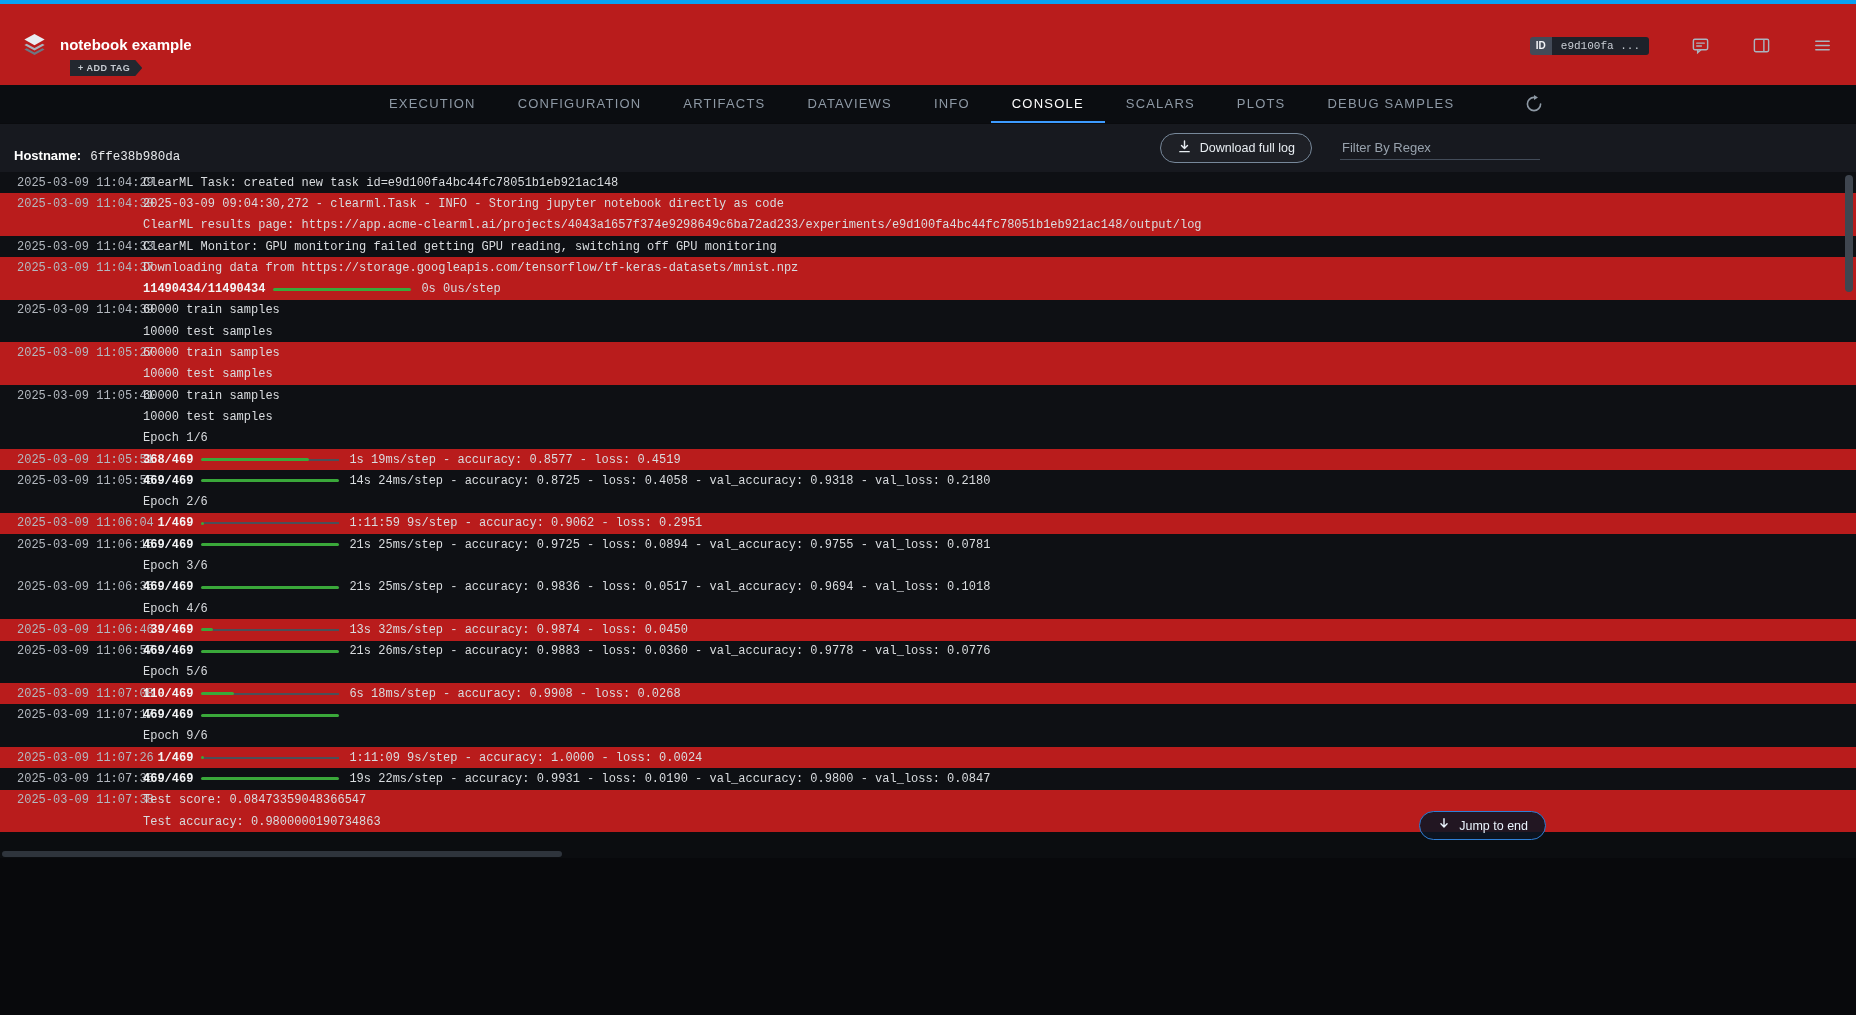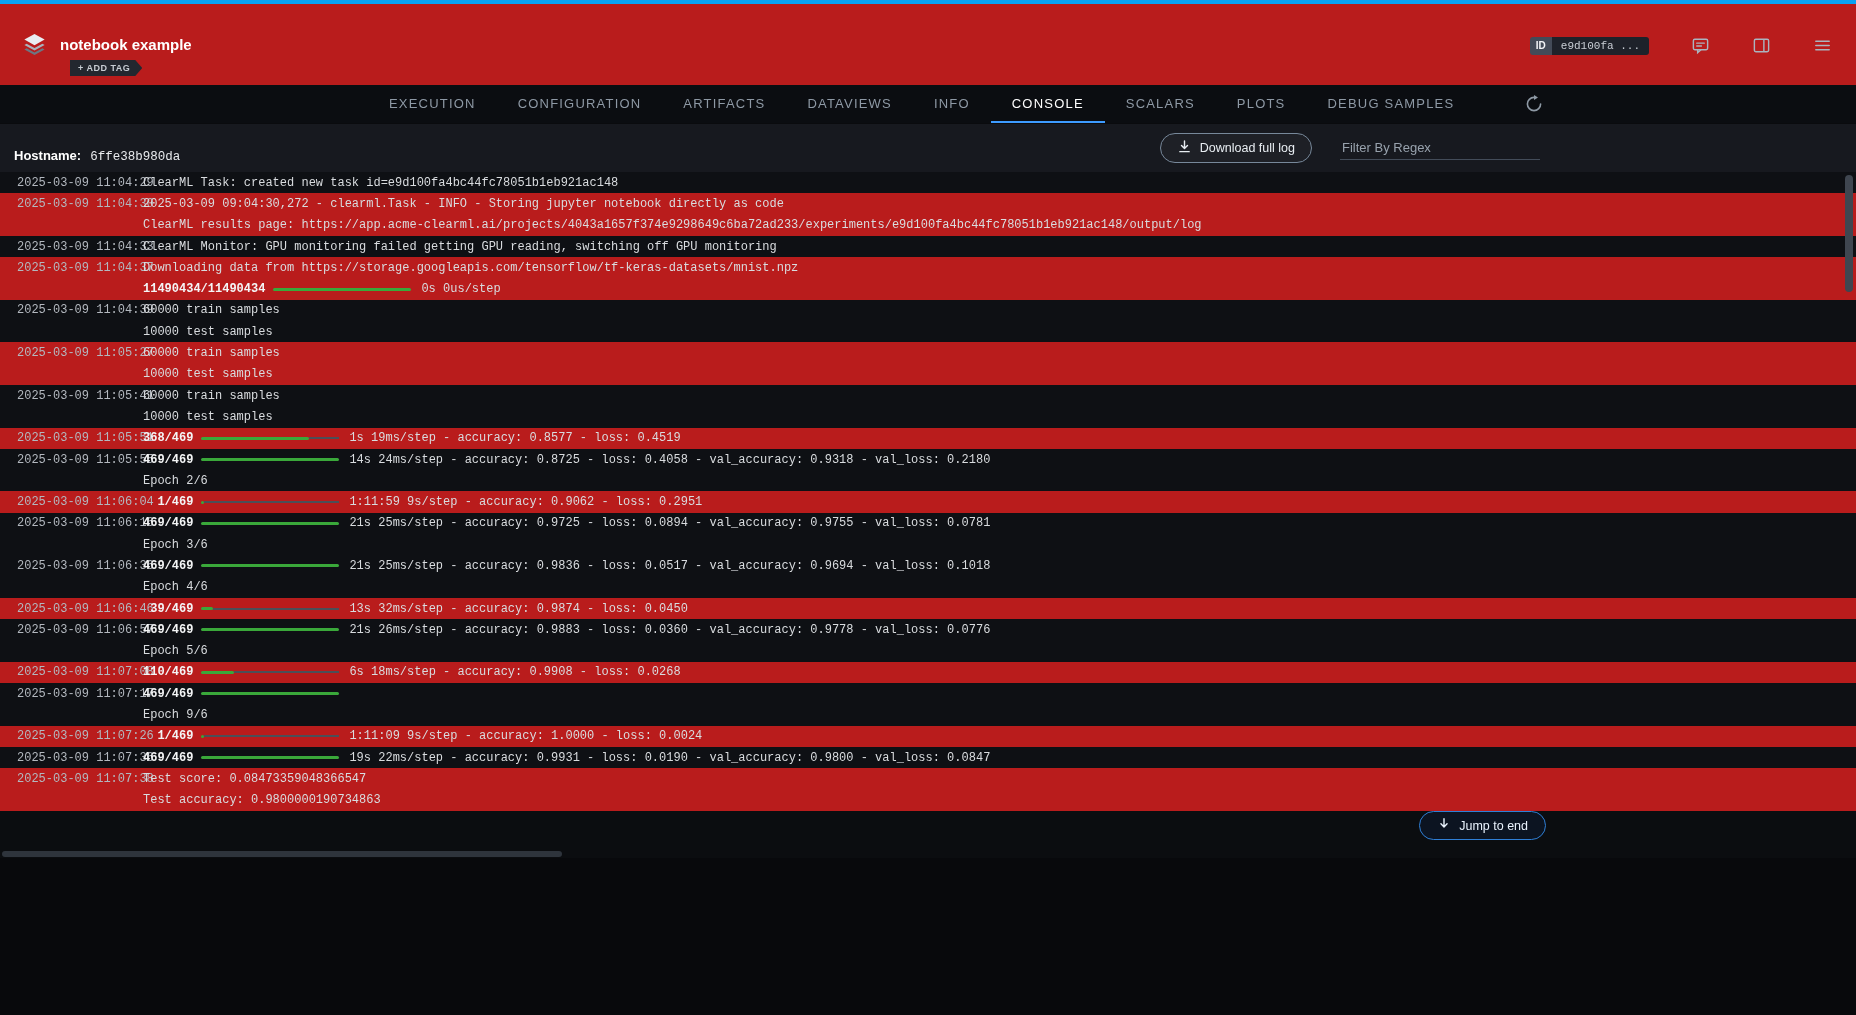--- a/index.html
+++ b/index.html
@@ -251,20 +251,24 @@
         </div>
         <div class="log-group shade-a">
           <div class="log-row">
             <div class="ts">2025-03-09 11:05:41</div>
             <div class="msg">60000 train samples</div>
           </div>
           <div class="log-row">
             <div class="ts"></div>
             <div class="msg">10000 test samples</div>
           </div>
+          <div class="log-row">
+            <div class="ts"></div>
+            <div class="msg">Epoch 1/6</div>
+          </div>
         </div>
         <div class="log-group shade-b">
           <div class="log-row">
             <div class="ts">2025-03-09 11:05:51</div>
             <div class="msg"><span class="count">368/469</span><span class="pbar"><span class="pdone" style="width: 78%;"></span><span class="prest" style="width: 22%;"></span></span><span class="suffix">1s 19ms/step - accuracy: 0.8577 - loss: 0.4519</span></div>
           </div>
         </div>
         <div class="log-group shade-a">
           <div class="log-row">
             <div class="ts">2025-03-09 11:05:55</div>

